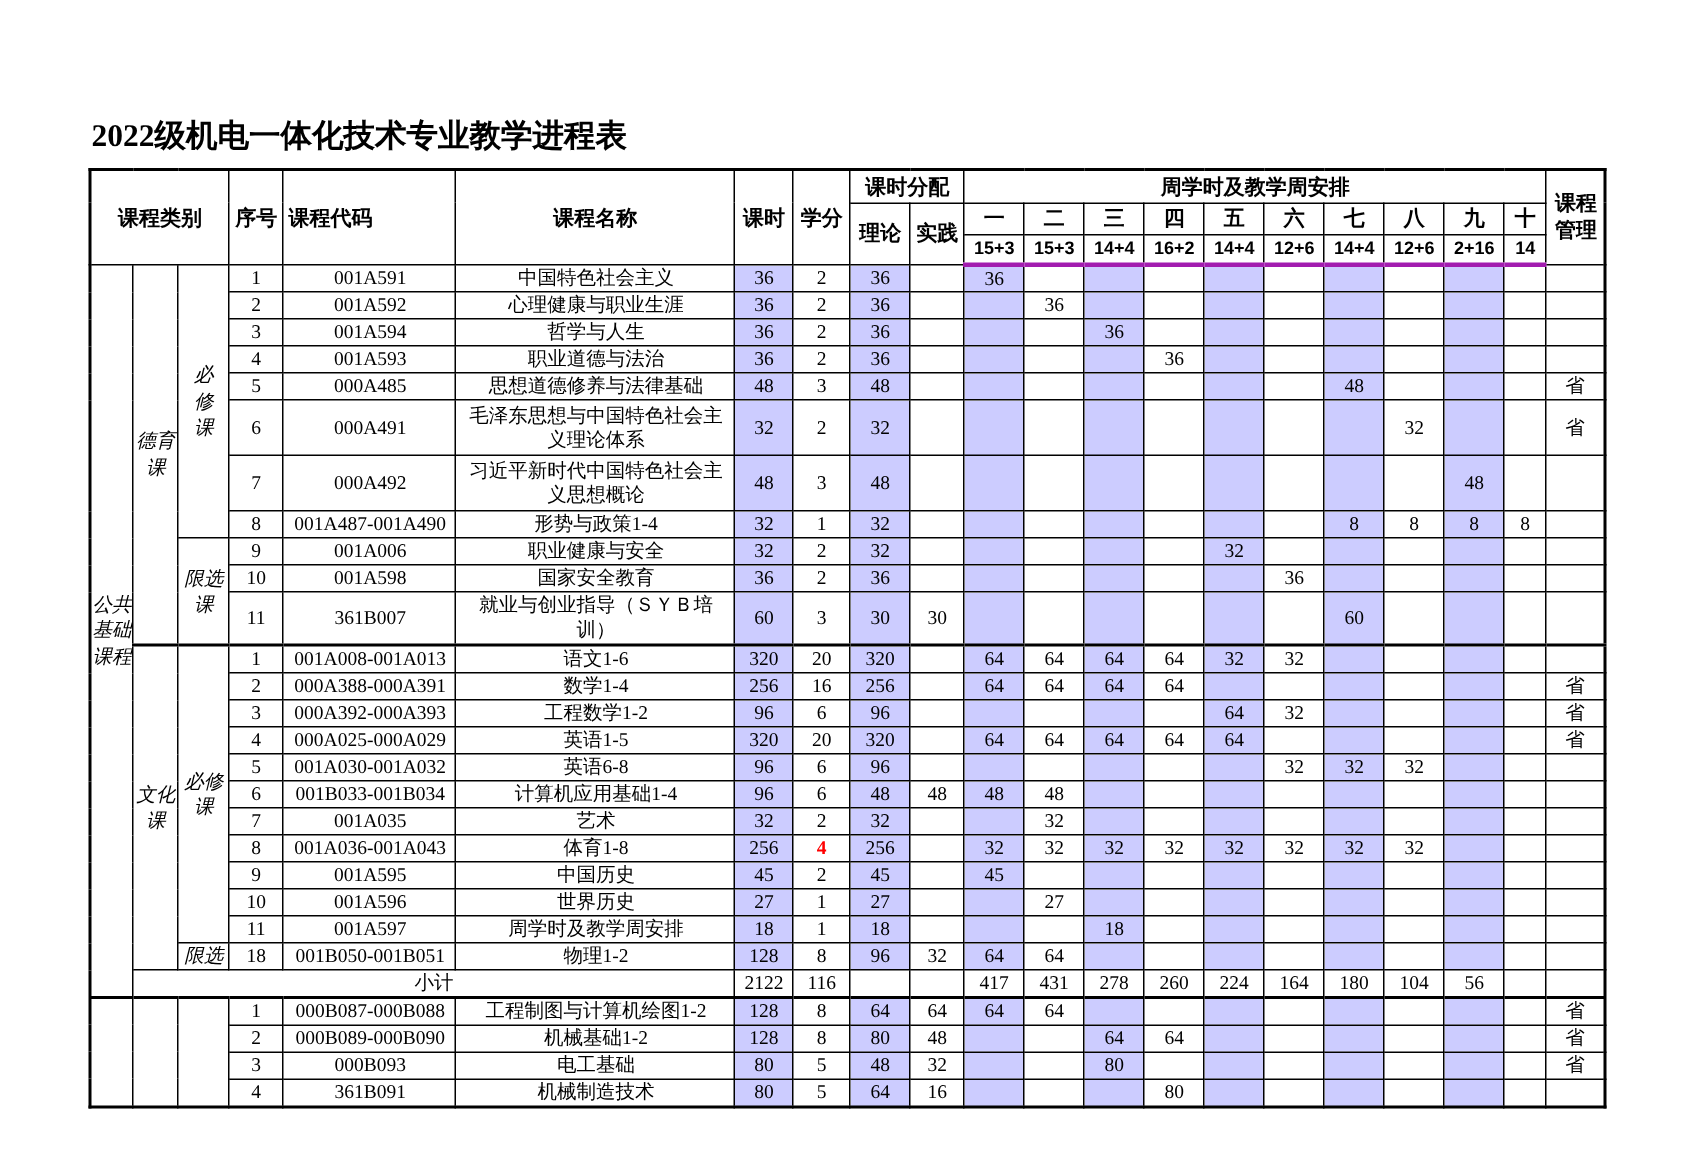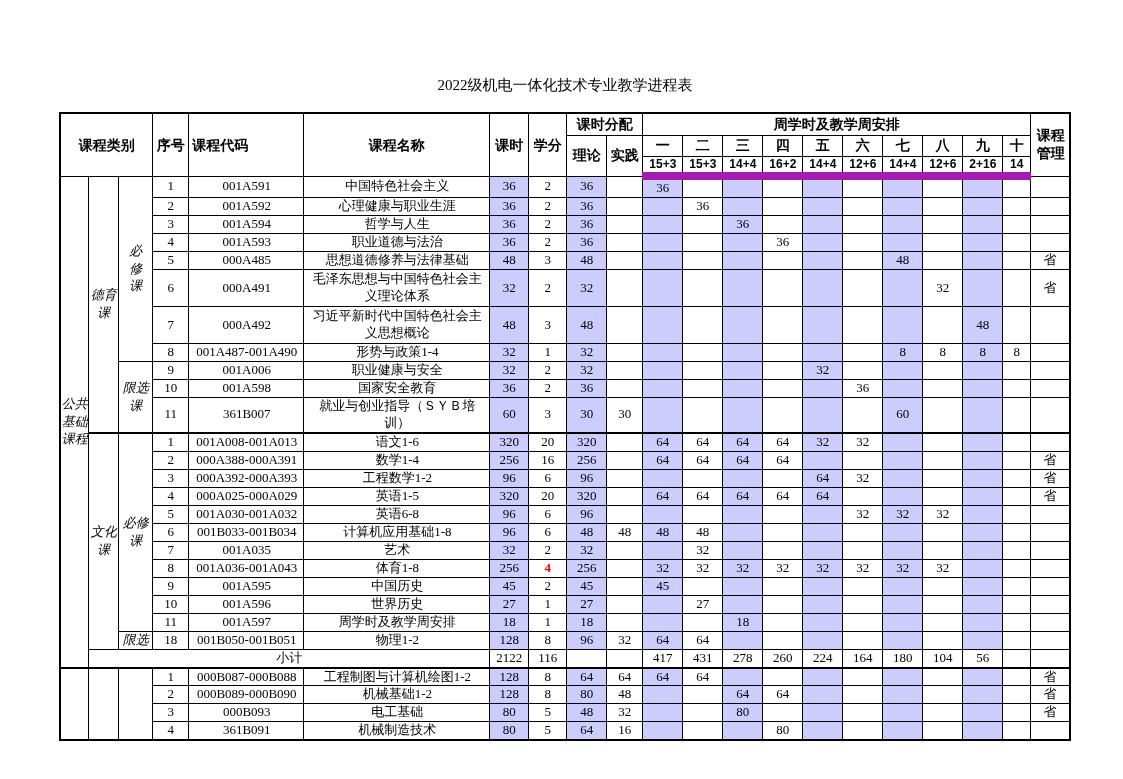--- a/index.html
+++ b/index.html
@@ -2,40 +2,40 @@
 <html style="--hl: #ccccff; --hhl: #c9ddef; --alert: #ff0000;"><head>
 <meta charset="utf-8">
 <style>
   html,body{margin:0;padding:0;background:#ffffff;}
   body{
     width:1123px;height:779px;position:relative;overflow:hidden;
     font-family:"Liberation Serif","DejaVu Serif",serif;color:#000;
   }
   .page-title{
     position:absolute;top:76px;left:61px;width:1008px;
-    text-align:center;font-size:15px;font-weight:normal;
+    text-align:left;font-size:21px;font-weight:bold;
     font-family:"Liberation Serif","DejaVu Serif",serif;
   }
   table.sched{
     position:absolute;left:59px;top:112px;
     border-collapse:collapse;table-layout:fixed;
     border:2px solid #000;
   }
   .sched th,.sched td{
     border:1px solid #000;
     padding:0;text-align:center;vertical-align:middle;
     font-size:13px;line-height:1.3;overflow:hidden;
     font-family:"Liberation Serif","DejaVu Serif",serif;
   }
   .sched thead th{
     font-family:"Liberation Sans","DejaVu Sans",sans-serif;
     font-weight:bold;font-size:14px;background:#fff;
   }
   .sched thead tr.plan-row th{font-size:12px;}
-  .sched thead tr:last-child th{border-bottom:8px solid #a21caf;}
+  .sched thead tr:last-child th{border-bottom:3px solid #a21caf;}
   thead tr.h1{height:22px;}
   thead tr.h2{height:21px;}
   thead tr.h3{height:20px;}
   tbody tr{height:18px;}
   tbody tr.tall{height:37px;}
   tbody tr.sec td{border-top:2px solid #000;}
   td.hl{background:var(--hl,#ccccff);}
   th.hdr-hl{background:var(--hhl,#c9ddef);}
   td.left{text-align:center;padding-left:3px;padding-right:2px;}
   th.left{text-align:left;padding-left:3px;}
@@ -436,21 +436,21 @@
         <td>32</td>
         <td class="hl">32</td>
         <td>32</td>
         <td class="hl">&nbsp;</td>
         <td>&nbsp;</td>
         <td>&nbsp;</td>
       </tr>
       <tr>
         <td>6</td>
         <td class="left">001B033-001B034</td>
-        <td class="left">计算机应用基础1-8</td>
+        <td class="left">计算机应用基础1-4</td>
         <td class="hl">96</td>
         <td>6</td>
         <td class="hl">48</td>
         <td>48</td>
         <td class="hl">48</td>
         <td>48</td>
         <td class="hl">&nbsp;</td>
         <td>&nbsp;</td>
         <td class="hl">&nbsp;</td>
         <td>&nbsp;</td>

